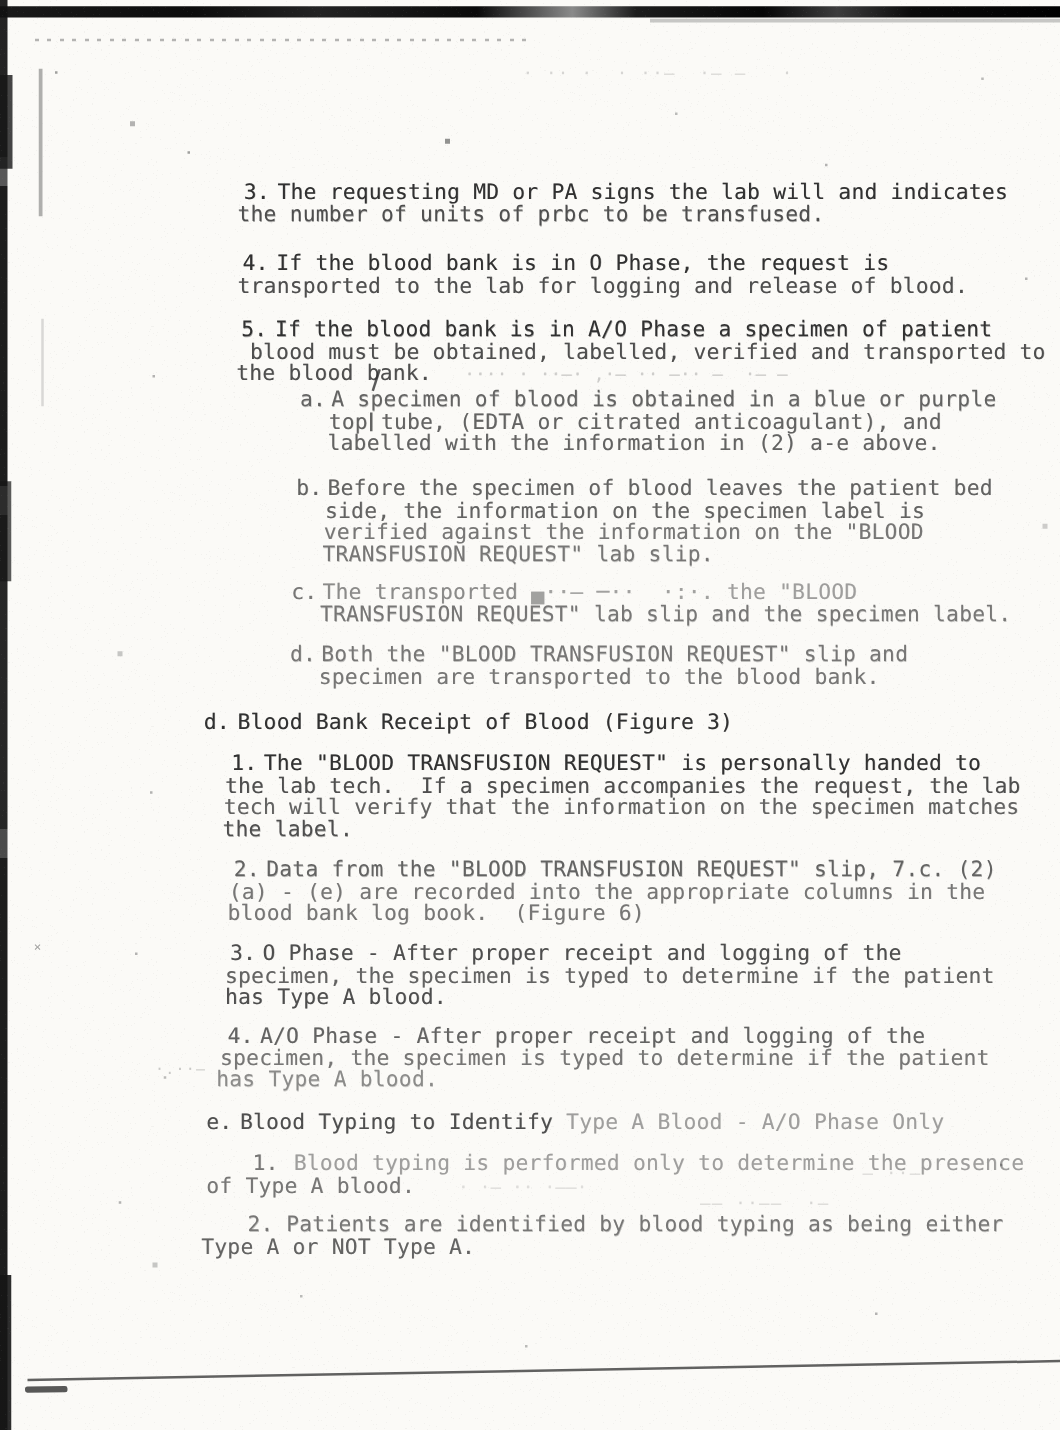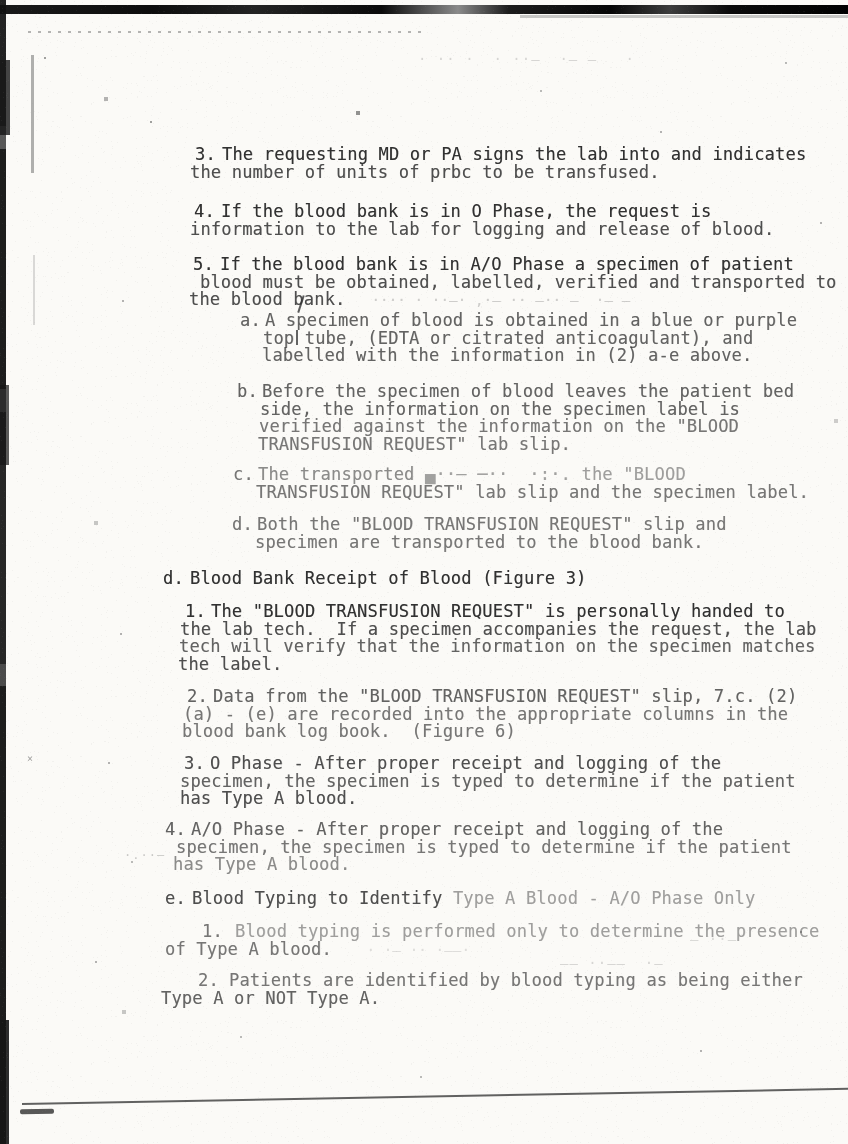--- a/index.html
+++ b/index.html
@@ -99,25 +99,25 @@
   <div class="slash-mark"></div>
   <div class="tube-bar"></div>
   <div class="x-mark">×</div>
   <div class="speckles"></div>
 
   <div class="smudge" style="left:418px;top:52px;opacity:.22">· ·· ·  · ··–  ·– –   ·</div>
   <div class="smudge" style="left:124px;top:848px;opacity:.3;font-size:12px">·.··–</div>
   <div class="smudge" style="left:690px;top:932px;opacity:.2">– ··—</div>
   <div class="smudge" style="left:560px;top:956px;opacity:.22">–– ··––  ·–</div>
 
-  <div class="ln" style="left:195px;top:146px"><span class="nm" style="width:27px">3.</span><span>The requesting MD or PA signs the lab into and indicates</span></div>
+  <div class="ln" style="left:195px;top:146px"><span class="nm" style="width:27px">3.</span><span>The requesting MD or PA signs the lab will and indicates</span></div>
   <div class="ln o85" style="left:190px;top:163.5px">the number of units of prbc to be transfused.</div>
 
   <div class="ln" style="left:194px;top:203px"><span class="nm" style="width:27px">4.</span><span>If the blood bank is in O Phase, the request is</span></div>
-  <div class="ln o85" style="left:190px;top:220.5px">information to the lab for logging and release of blood.</div>
+  <div class="ln o85" style="left:190px;top:220.5px">transported to the lab for logging and release of blood.</div>
 
   <div class="ln" style="left:193px;top:256px"><span class="nm" style="width:27px">5.</span><span>If the blood bank is in A/O Phase a specimen of patient</span></div>
   <div class="ln o85" style="left:200px;top:273.5px">blood must be obtained, labelled, verified and transported to</div>
   <div class="ln o85" style="left:189px;top:291px"><span>the blood bank.</span><span class="sm" style="opacity:.3;font-size:14px">   ···· · ··–· ,·– ·· –·· –  ·– –</span></div>
 
   <div class="ln o75" style="left:263px;top:329.5px">top tube, (EDTA or citrated anticoagulant), and</div>
   <div class="ln o75" style="left:240px;top:312px"><span class="nm" style="width:25px">a.</span><span>A specimen of blood is obtained in a blue or purple</span></div>
   <div class="ln o75" style="left:262px;top:347px">labelled with the information in (2) a-e above.</div>
 
   <div class="ln o75" style="left:237px;top:383px"><span class="nm" style="width:25px">b.</span><span>Before the specimen of blood leaves the patient bed</span></div>
@@ -139,21 +139,21 @@
   <div class="ln o85" style="left:178px;top:655.5px">the label.</div>
 
   <div class="ln o75" style="left:187px;top:688px"><span class="nm" style="width:26px">2.</span><span>Data from the "BLOOD TRANSFUSION REQUEST" slip, 7.c. (2)</span></div>
   <div class="ln o65" style="left:183px;top:705.5px">(a) - (e) are recorded into the appropriate columns in the</div>
   <div class="ln o65" style="left:182px;top:723px">blood bank log book.  (Figure 6)</div>
 
   <div class="ln o85" style="left:184px;top:755px"><span class="nm" style="width:26px">3.</span><span>O Phase - After proper receipt and logging of the</span></div>
   <div class="ln o75" style="left:180px;top:772.5px">specimen, the specimen is typed to determine if the patient</div>
   <div class="ln o85" style="left:180px;top:790px">has Type A blood.</div>
 
-  <div class="ln o75" style="left:165px;top:821px"><span class="nm" style="width:26px">4.</span><span>A/O Phase - After proper receipt and logging of the</span></div>
+  <div class="ln o75" style="left:182px;top:821px"><span class="nm" style="width:26px">4.</span><span>A/O Phase - After proper receipt and logging of the</span></div>
   <div class="ln o65" style="left:176px;top:838.5px">specimen, the specimen is typed to determine if the patient</div>
   <div class="ln o55" style="left:173px;top:856px">has Type A blood.</div>
 
   <div class="ln" style="left:165px;top:890px"><span class="nm o85" style="width:27px">e.</span><span class="o85">Blood Typing to Identify </span><span class="o45">Type A Blood - A/O Phase Only</span></div>
 
   <div class="ln" style="left:202px;top:923px"><span class="nm o65" style="width:33px">1.</span><span class="o45">Blood typing is performed only to determine the presence</span></div>
   <div class="ln o65" style="left:165px;top:940.5px"><span>of Type A blood.</span><span class="sm" style="opacity:.25;font-size:14px">    · ·– ·· ·––·</span></div>
 
   <div class="ln o65" style="left:198px;top:972px"><span class="nm" style="width:31px">2.</span><span>Patients are identified by blood typing as being either</span></div>
   <div class="ln o75" style="left:161px;top:989.5px">Type A or NOT Type A.</div>

